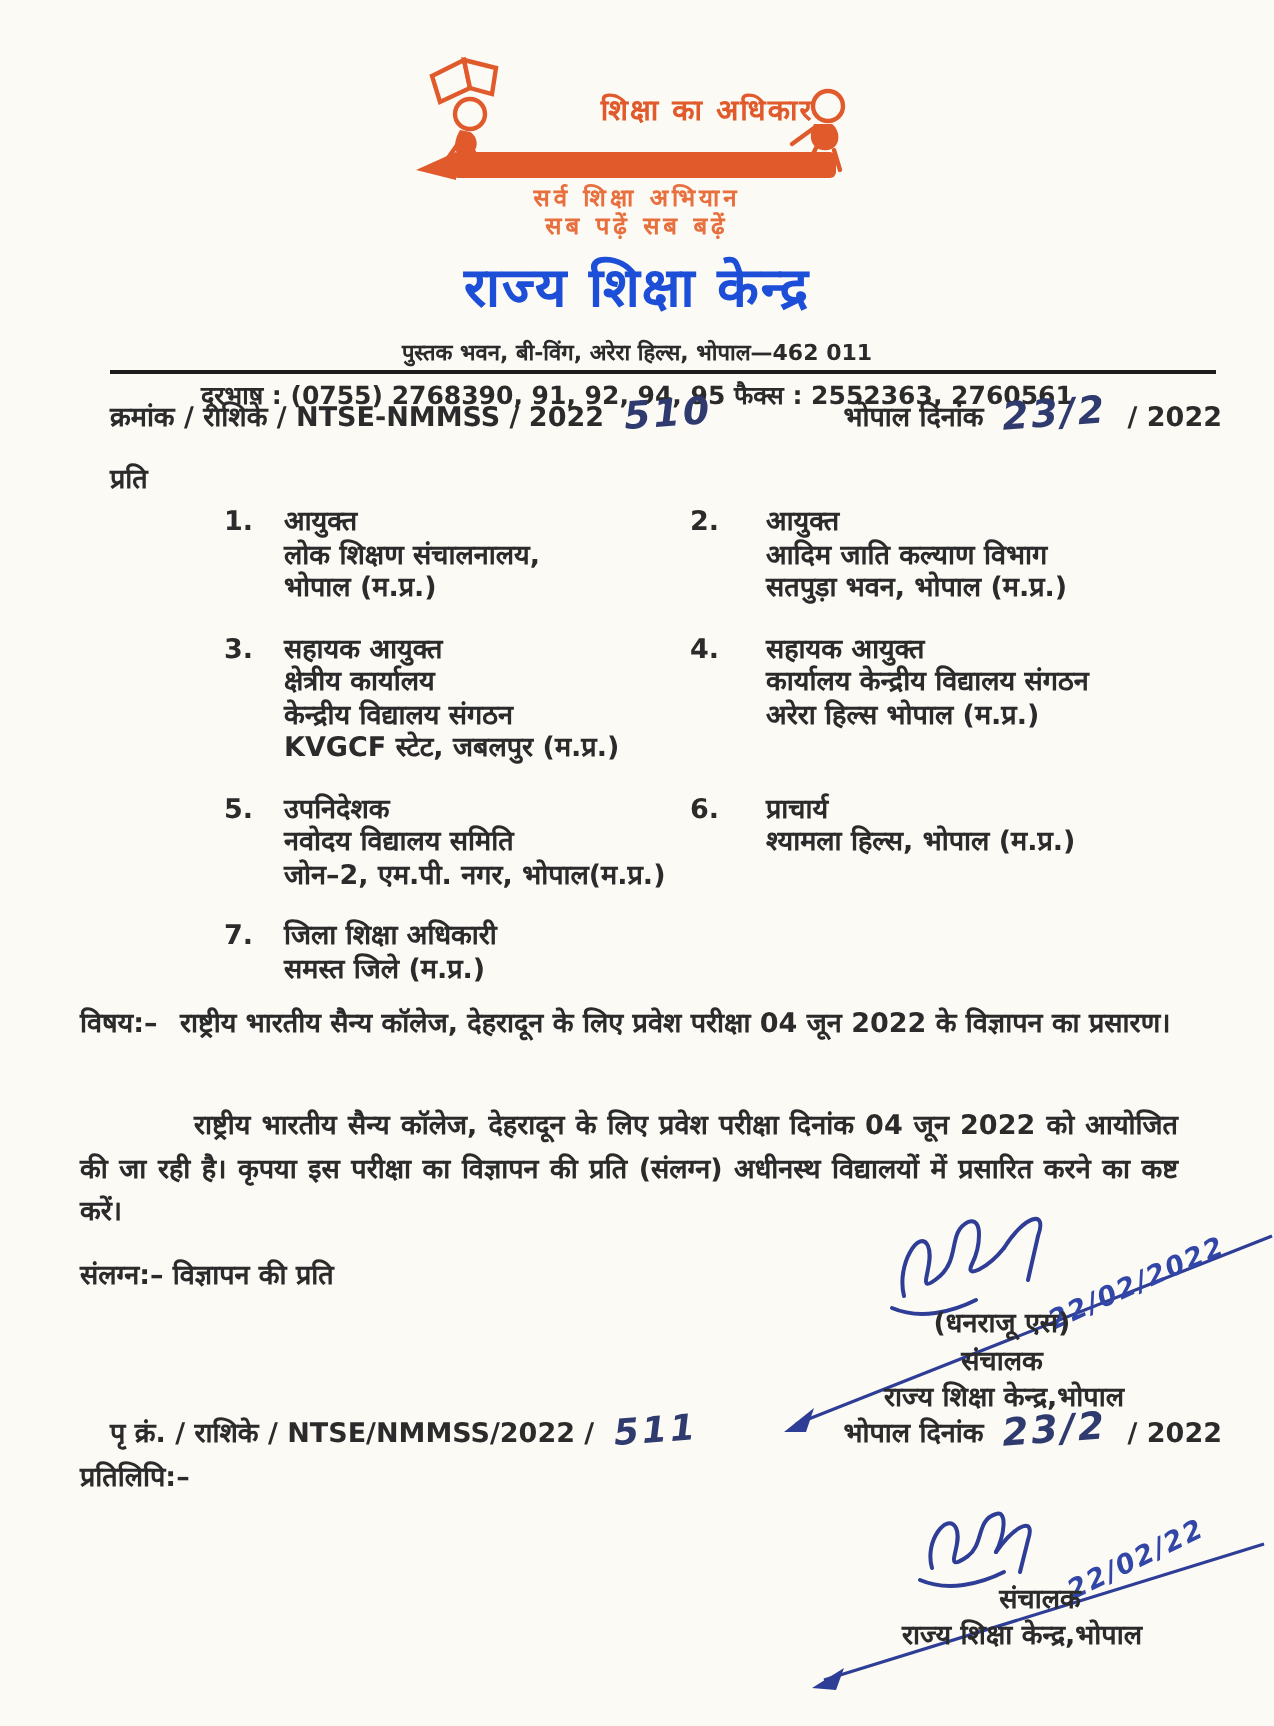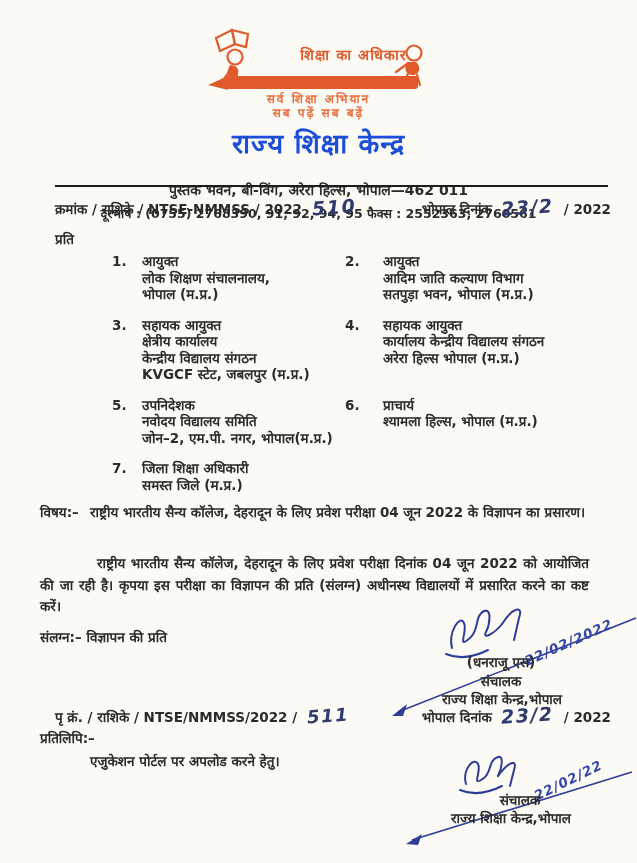--- a/index.html
+++ b/index.html
@@ -15,21 +15,21 @@
   .logo svg { position:absolute; top:0; left:0; }
   .logo-banner {
     position:absolute; top:20px; left:58px; width:120px; text-align:center;
     font-size:14.5px; font-weight:700; color:#e05a2b; letter-spacing:1px;margin-left:32px;
   }
   .logo-tag { position:absolute; left:0; width:100%; text-align:center; color:#e8703f;
     font-size:12px; font-weight:700; letter-spacing:2px; }
   .logo-tag1 { top:66px; }
   .logo-tag2 { top:80px; }
   .org-title { font-size:27px; font-weight:700; color:#1d4ed8; margin-top:6px; letter-spacing:1px; }
-  .addr { font-size:14px; font-weight:700; margin-top:19px; }
+  .addr { font-size:11px; font-weight:700; margin-top:7px; }
   .phone { font-size:12.5px; font-weight:700; margin-top:6px; }
   .head-rule { position:absolute; top:185px; left:55px; width:553px; height:0;
     border-top:2.5px solid #1d1d1d; }
   
   .ref-row { position:absolute; left:55px; right:26px; display:flex;
     justify-content:space-between; align-items:baseline; }
   .ref-top { top:196px; }
   .ref-bottom { top:704px; }
   .hand {
     display:inline-block; font-style:italic; font-weight:700; color:#2f3a6e;
@@ -215,21 +215,20 @@
       <span class="hand small">511</span>
     </div>
     <div>
       <span>भोपाल दिनांक</span>
       <span class="hand">23/2</span>
       <span>/ 2022</span>
     </div>
   </div>
 
   <div class="copy-label">प्रतिलिपि:–</div>
-  <div class="copy-text">एजुकेशन पोर्टल पर अपलोड करने हेतु।</div>
 
   <svg class="sig-svg sig2-svg" width="239" height="105" viewBox="0 0 239 105">
     <g stroke="#2e3d96" fill="none" stroke-width="2" stroke-linecap="round">
       <path d="M68,34 C64,20 76,6 80,14 C84,22 72,38 86,28 C94,22 90,10 100,7 C106,5 104,18 100,26"></path>
       <path d="M100,26 C110,12 120,8 116,20 L112,36"></path>
       <path d="M62,40 C76,46 92,42 104,36"></path>
     </g>
     <g>
       <path d="M14,90 L234,22" stroke="#2e3d96" stroke-width="1.6" fill="none"></path>
       <polygon points="8,94 24,84 20,95" fill="#2e3d96"></polygon>

